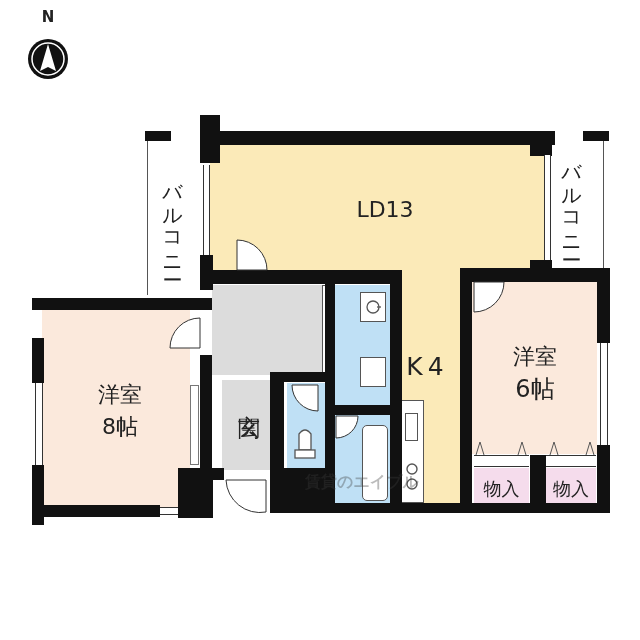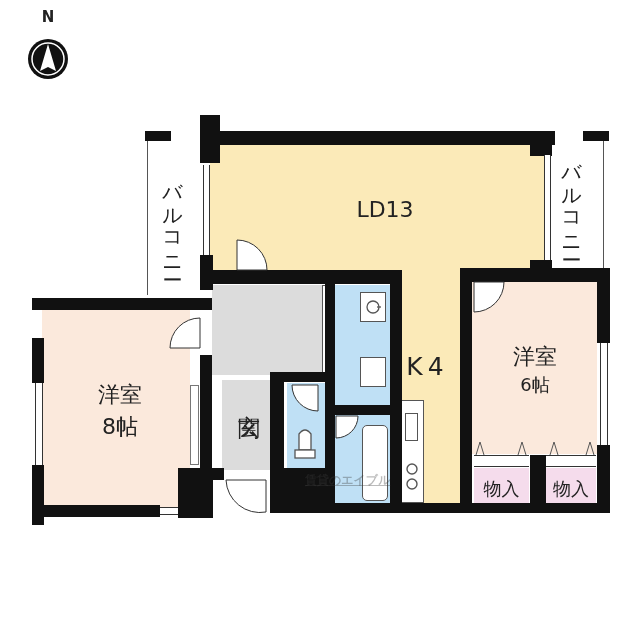--- a/index.html
+++ b/index.html
@@ -68,21 +68,21 @@
   <svg style="left:293px;top:428px;" width="24" height="34" viewBox="0 0 24 34">
     <path d="M6 6 Q12 -2 18 6 L18 22 L6 22 Z" fill="#fff" stroke="#555" stroke-width="1.3"></path>
     <rect x="2" y="22" width="20" height="8" fill="#fff" stroke="#555" stroke-width="1.3"></rect>
   </svg>
 
   <div class="room" style="left:335px;top:415px;width:57px;height:88px;background:#bfe0f5;"></div>
   <div class="fixture" style="left:362px;top:425px;width:26px;height:76px;border-radius:5px;"></div>
 
   <div class="room" style="left:472px;top:282px;width:125px;height:172px;background:#fbe9dc;"></div>
   <div class="lbl" style="left:495px;top:342px;width:80px;font-size:22px;">洋室</div>
-  <div class="lbl" style="left:495px;top:373px;width:80px;font-size:18px;">6帖</div>
+  <div class="lbl" style="left:495px;top:373px;width:80px;font-size:24px;">6帖</div>
 
   <div class="room" style="left:474px;top:468px;width:55px;height:36px;background:#f5dcec;"></div>
   <div class="room" style="left:546px;top:468px;width:50px;height:36px;background:#f5dcec;"></div>
   <div class="winh" style="left:474px;top:455px;width:55px;height:10px;"></div>
   <div class="winh" style="left:546px;top:455px;width:50px;height:10px;"></div>
   <div class="lbl" style="left:474px;top:477px;width:55px;font-size:18px;">物入</div>
   <div class="lbl" style="left:546px;top:477px;width:50px;font-size:18px;">物入</div>
 
   <div class="wall" style="left:200px;top:115px;width:20px;height:48px;"></div>
   <div class="wall" style="left:210px;top:131px;width:345px;height:14px;"></div>
@@ -137,14 +137,14 @@
     <path d="M0 0 L22 0 A22 22 0 0 1 0 22 Z" fill="#fff" stroke="#333" stroke-width="1"></path>
   </svg>
 
   <svg style="left:474px;top:440px;" width="124" height="16" viewBox="0 0 124 16">
     <polyline points="2,15 6,2 10,15" fill="none" stroke="#555" stroke-width="1"></polyline>
     <polyline points="44,15 48,2 52,15" fill="none" stroke="#555" stroke-width="1"></polyline>
     <polyline points="76,15 80,2 84,15" fill="none" stroke="#555" stroke-width="1"></polyline>
     <polyline points="112,15 116,2 120,15" fill="none" stroke="#555" stroke-width="1"></polyline>
   </svg>
 
-  <div class="lbl" style="left:305px;top:472px;font-size:12px;font-weight:bold;color:rgba(60,60,60,0.35);text-decoration:underline;">賃貸のエイブル</div>
+  <div class="lbl" style="left:305px;top:472px;font-size:16px;font-weight:bold;color:rgba(60,60,60,0.35);">賃貸のエイブル</div>
 </div>
 
 </body></html>

